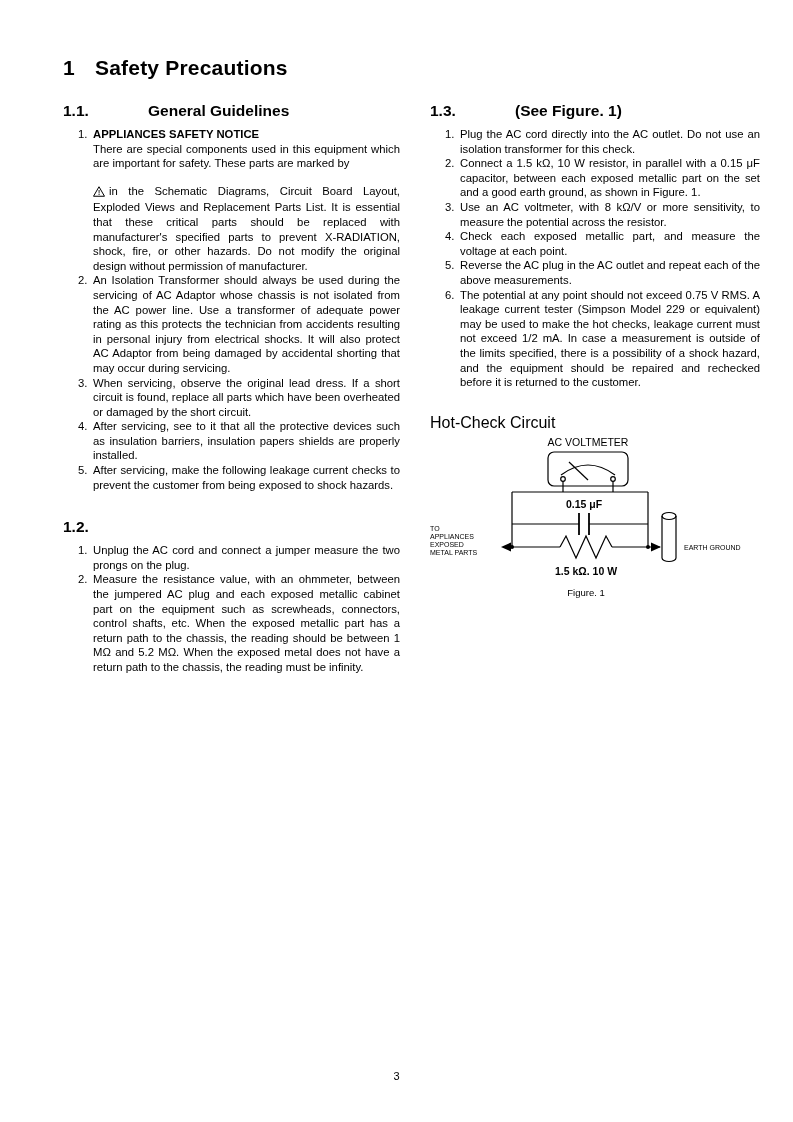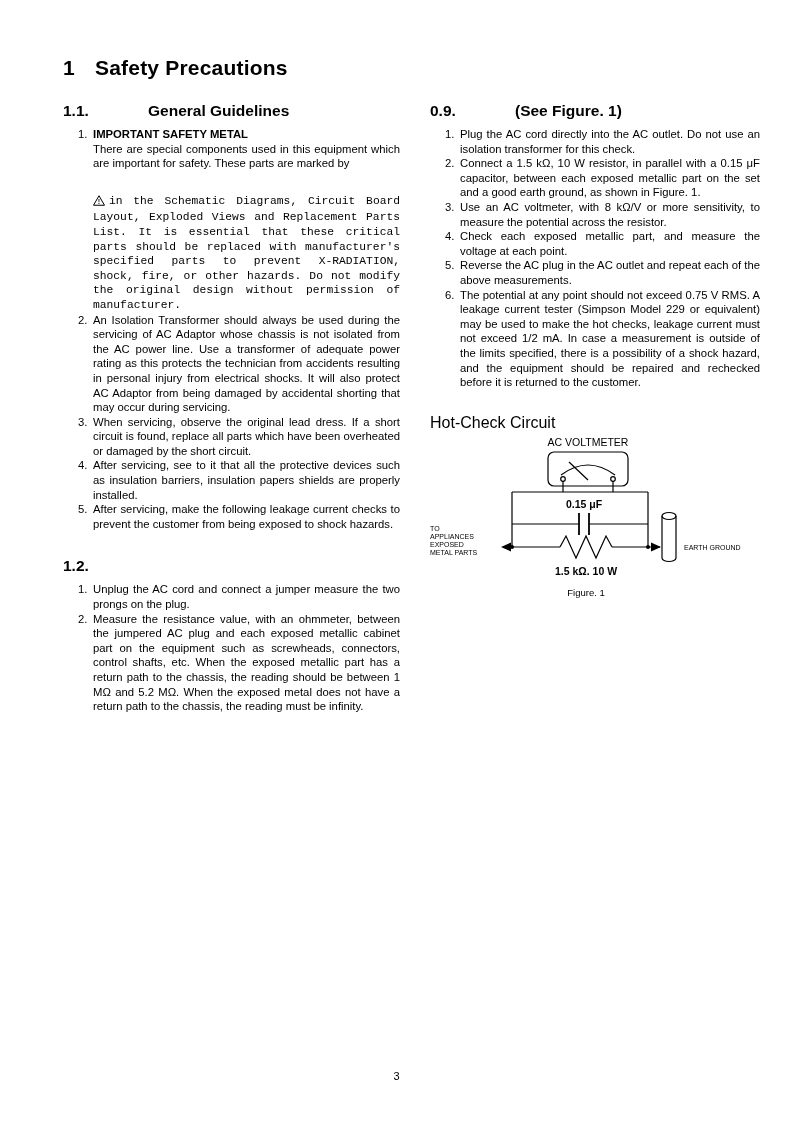--- a/index.html
+++ b/index.html
@@ -21,21 +21,21 @@
   .sec-num { width:57px; flex:none; }
   .sec-title-block { flex:1;margin-left:28px; }
   .spread { word-spacing:12px; white-space:nowrap; }
   .sec + .sec { margin-top:26px; }
 
   .list { padding-left:15px; }
   .li { display:flex; font-size:11.3px; line-height:14.6px; }
   .li-num { width:15px; flex:none; }
   .li-body { flex:1; text-align:justify; }
   .li-heading { font-weight:bold; }
-  .para.warn { margin-top:23px;font-family:Liberation Mono, monospace; }
+  .para.warn { margin-top:13px; }
   .warn-icon { display:inline-block; vertical-align:-2px; margin-right:4px; }
 
   .figure-block { margin-top:24px; }
   .figure-intro { font-size:16px; margin-bottom:2px; }
 
   .st { fill:none; stroke:#000; stroke-width:1.2; }
   .thick { stroke-width:1.8; }
   .fill { fill:#000; stroke:none; }
   .svg-lbl { font-size:10.5px; font-family:"Liberation Sans", sans-serif; }
   .bold { font-weight:bold; }
@@ -60,21 +60,21 @@
 
       <section class="sec">
         <div class="sec-head">
           <span class="sec-num">1.1.</span>
           <span class="sec-title-block">General Guidelines</span>
         </div>
         <div class="list">
           <div class="li">
             <span class="li-num">1.</span>
             <div class="li-body">
-              <div class="li-heading">IMPORTANT SAFETY METAL</div>
+              <div class="li-heading">APPLIANCES SAFETY NOTICE</div>
               <div class="para">There are special components used in this equipment which are important for safety. These parts are marked by</div>
               <div class="para warn">
                 <span class="warn-icon"><svg width="12" height="11" viewBox="0 0 24 22">
                       <path d="M12 1.5 L23 20.5 H1 Z" fill="none" stroke="#000" stroke-width="2"></path>
                       <text x="12" y="18" text-anchor="middle" font-size="13" font-weight="bold">!</text>
                     </svg></span><span>in the Schematic Diagrams, Circuit Board Layout, Exploded Views and Replacement Parts List. It is essential that these critical parts should be replaced with manufacturer's specified parts to prevent X-RADIATION, shock, fire, or other hazards. Do not modify the original design without permission of manufacturer.</span>
               </div>
             </div>
           </div>
           <div class="li">
@@ -111,21 +111,21 @@
           </div>
         </div>
       </section>
 
     </div>
 
     <div class="col-right">
 
       <section class="sec">
         <div class="sec-head">
-          <span class="sec-num">0.9.</span>
+          <span class="sec-num">1.3.</span>
           <div class="sec-title-block">
             <div>(See Figure. 1)</div>
           </div>
         </div>
         <div class="list">
           <div class="li">
             <span class="li-num">1.</span>
             <div class="li-body">Plug the AC cord directly into the AC outlet. Do not use an isolation transformer for this check.</div>
           </div>
           <div class="li">

